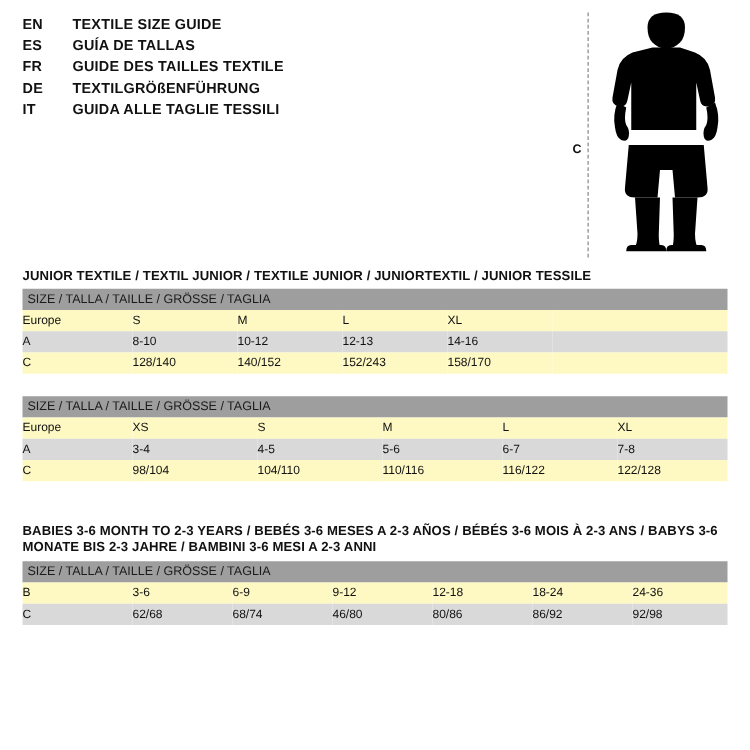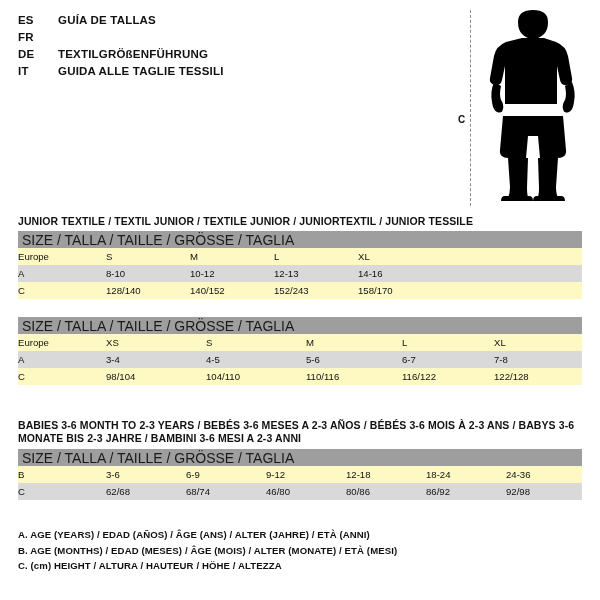--- a/index.html
+++ b/index.html
@@ -105,21 +105,21 @@
     font-size: 9.6px;
     color: #111;
     padding: 0;
     height: 17px;
     vertical-align: middle;
   }
   tr.head-row td {
     background: #9e9e9e;
     color: #1a1a1a;
     font-weight: normal;
-    font-size: 14px;
+    font-size: 10px;
     padding-left: 4px;
   }
   tr.band td {
     background: #d9d9d9;
   }
   tr.plain td {
     background: #fef9c3;
   }
   td.cell {
     padding-left: 4px;
@@ -143,25 +143,30 @@
     letter-spacing: 0.1px;
   }
 </style>
 </head>
 <body>
 
 <div class="page">
 
   <div class="header">
     <div class="lang-row">
+      <div class="lang-code">EN</div>
+      <div class="lang-title">TEXTILE SIZE GUIDE</div>
+    </div>
+    <div class="lang-row">
       <div class="lang-code">ES</div>
       <div class="lang-title">GUÍA DE TALLAS</div>
     </div>
     <div class="lang-row">
       <div class="lang-code">FR</div>
+      <div class="lang-title">GUIDE DES TAILLES TEXTILE</div>
     </div>
     <div class="lang-row">
       <div class="lang-code">DE</div>
       <div class="lang-title">TEXTILGRÖßENFÜHRUNG</div>
     </div>
     <div class="lang-row">
       <div class="lang-code">IT</div>
       <div class="lang-title">GUIDA ALLE TAGLIE TESSILI</div>
     </div>
   </div>
@@ -308,19 +313,14 @@
           <td class="cell">68/74</td>
           <td class="cell">46/80</td>
           <td class="cell">80/86</td>
           <td class="cell">86/92</td>
           <td class="cell">92/98</td>
         </tr>
       </tbody>
     </table>
   </div>
 
-  <div class="footnotes">
-    <div class="footnote">A. AGE (YEARS) / EDAD (AÑOS) / ÂGE (ANS) / ALTER (JAHRE) / ETÀ (ANNI)</div>
-    <div class="footnote">B. AGE (MONTHS) / EDAD (MESES) / ÂGE (MOIS) / ALTER (MONATE) / ETÀ (MESI)</div>
-    <div class="footnote">C. (cm) HEIGHT / ALTURA / HAUTEUR / HÖHE / ALTEZZA</div>
-  </div>
 
 </div>
 
 </body></html>

